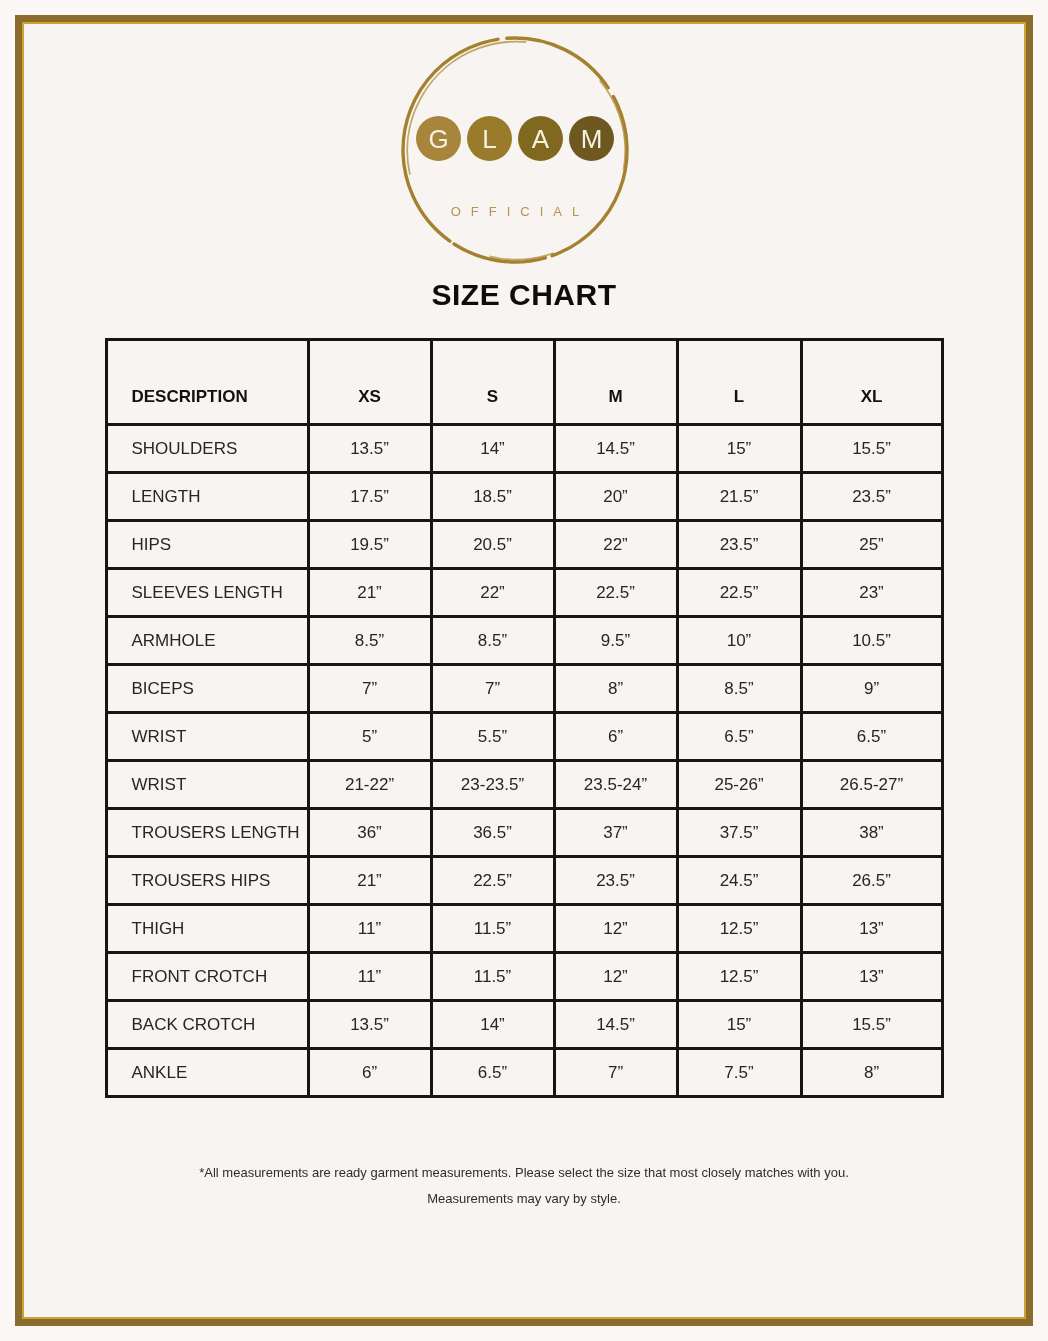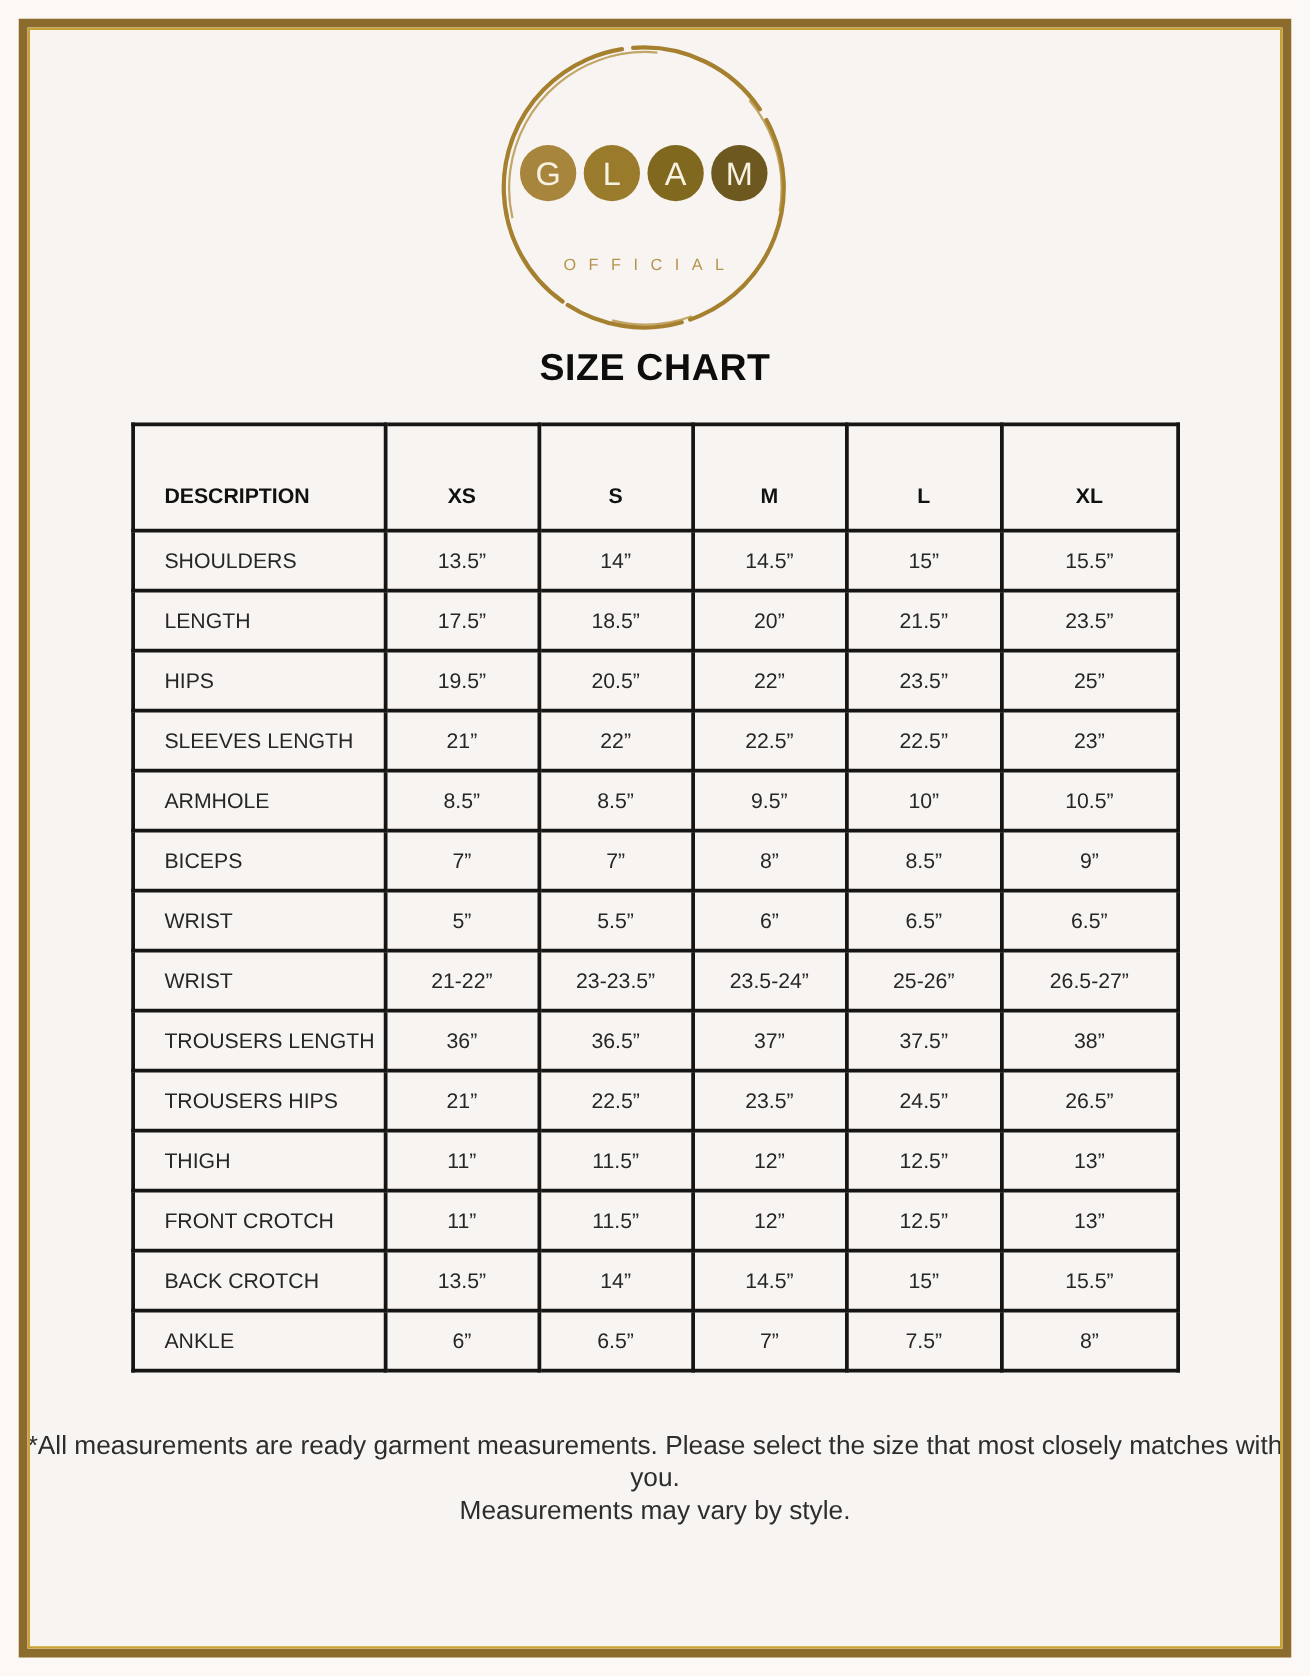--- a/index.html
+++ b/index.html
@@ -114,23 +114,23 @@
   table.size-table thead th.desc,
   table.size-table td.desc {
     text-align: left;
     padding-left: 24px;
   }
   table.size-table tbody tr { height: 48px; }
   table.size-table tbody td { font-weight: 400; }
 
   
   .footer {
-    margin-top: 46px;
+    margin-top: 62px;
     text-align: center;
-    font-size: 21px;
+    font-size: 13px;
     line-height: 26px;
     color: #2d2d2d;
   }
 </style>
 </head>
 <body>
 
 <div class="page">
   <div class="frame">
 

